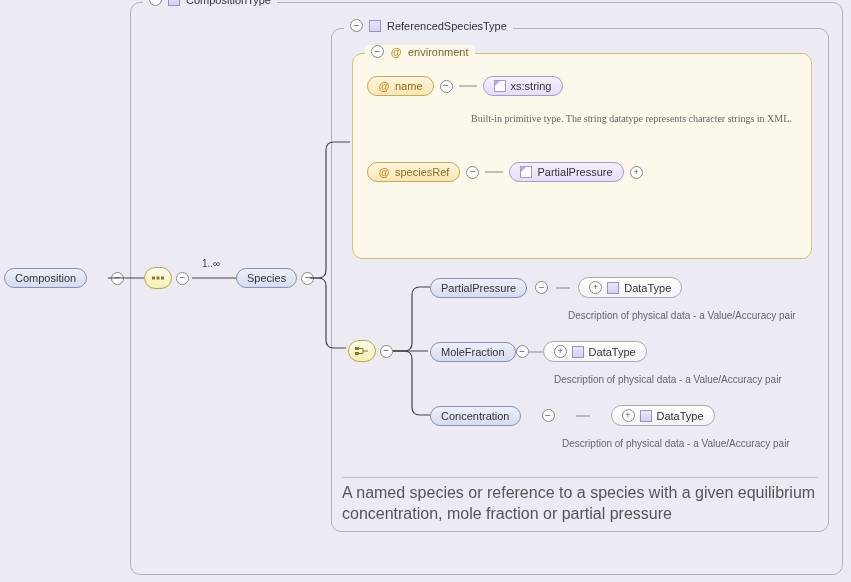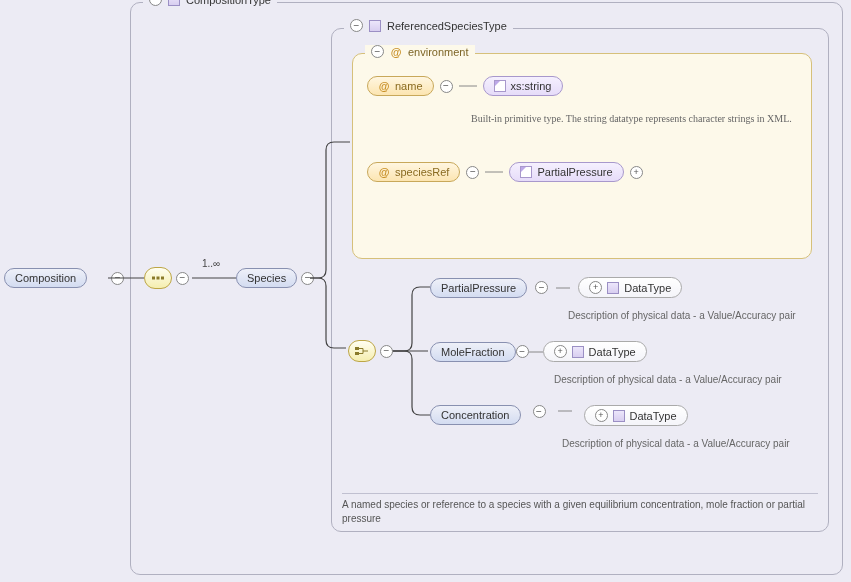--- a/index.html
+++ b/index.html
@@ -142,21 +142,21 @@
     display: flex;
     align-items: center;
     gap: 6px;
     color: #7d6526;
   }
   
   .panel-footer {
     border-top: 1px solid #c0c0d0;
     margin-top: 8px;
     padding-top: 4px;
-    font-size: 10px;
+    font-size: 16px;
     color: #555;
     line-height: 1.35;
   }
   
   .desc {
     font-size: 10px;
     color: #666;
     line-height: 1.3;
     max-width: 340px;
   }
@@ -265,21 +265,21 @@
           <line x1="0" y1="6" x2="14" y2="6" stroke="#888"></line>
         </svg>
       <span class="pill white">
         <span class="expand-icon">+</span>
         <span class="type-icon"></span>
         <span>DataType</span>
       </span>
     </div>
     <div class="desc" style="position:absolute; left:222px; top:344px;">Description of physical data - a Value/Accuracy pair</div>
 
-    <div style="position:absolute; left:98px; top:376px; display:flex; align-items:flex-start; gap:12px;">
+    <div style="position:absolute; left:98px; top:376px; display:flex; align-items:center; gap:21px;">
       <span class="pill">
           <span>Concentration</span>
         </span>
       <span class="collapse-icon">−</span>
       <svg width="14" height="12">
           <line x1="0" y1="6" x2="14" y2="6" stroke="#888"></line>
         </svg>
       <span class="pill white">
         <span class="expand-icon">+</span>
         <span class="type-icon"></span>

